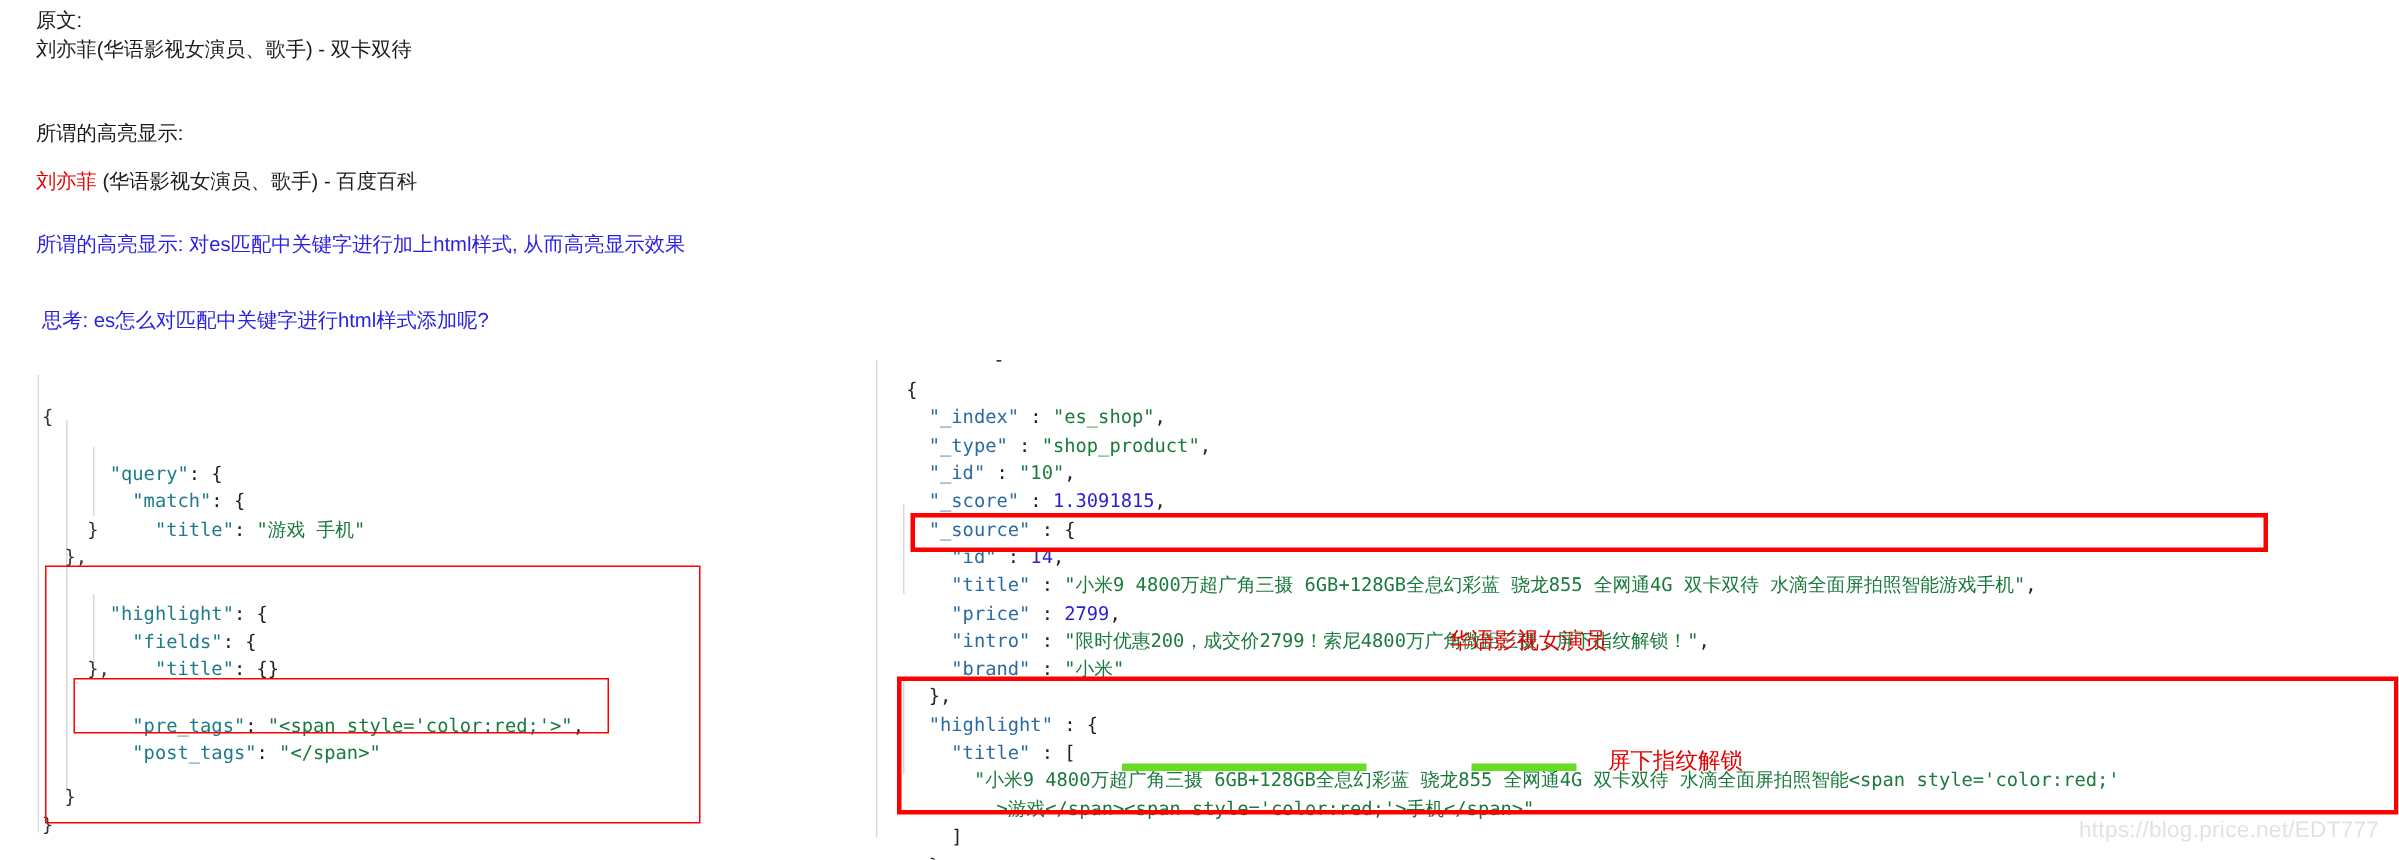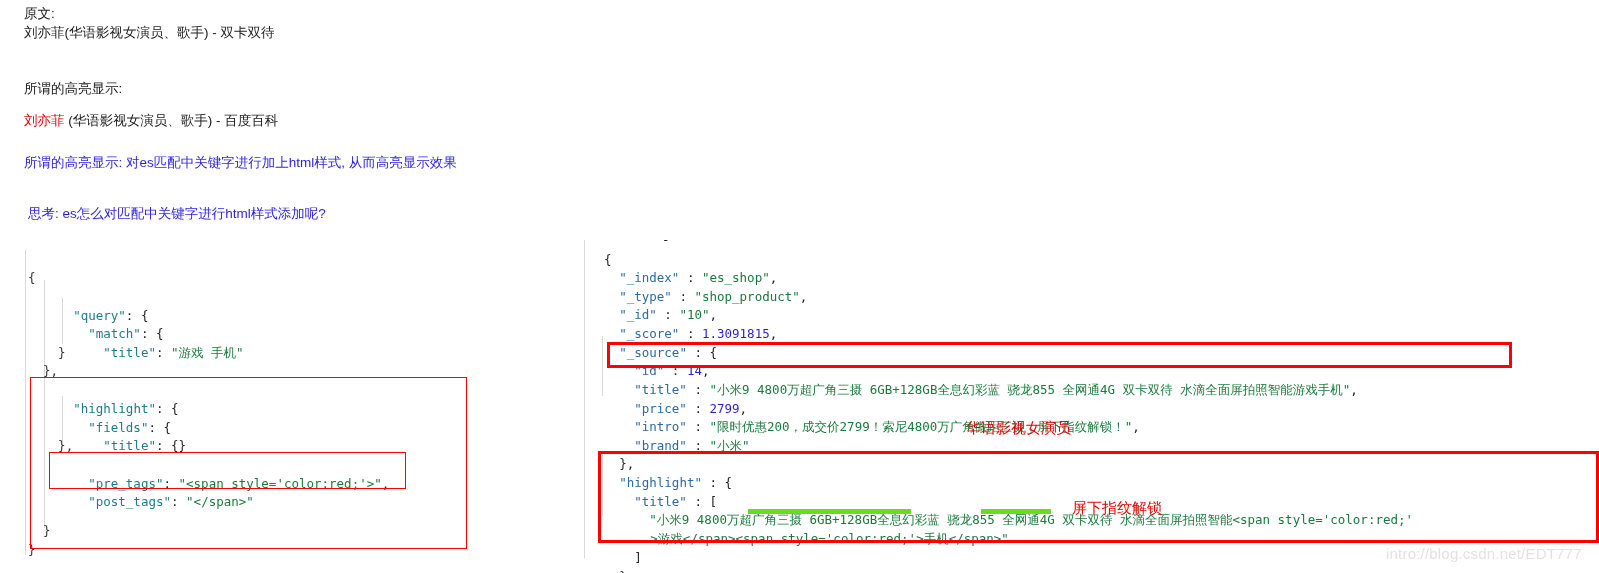--- a/index.html
+++ b/index.html
@@ -224,21 +224,21 @@
   </div>
 
   <div class="code abs" style="left:14px; top:262px;">
     <span class="p">    </span><span class="kb">"title"</span><span class="p"> : </span><span class="p">[</span>
   </div>
 
   <div class="code abs" style="left:14px; top:280px;">
     <span class="p">      </span><span class="s">"小米9 4800万超广角三摄 6GB+128GB全息幻彩蓝 骁龙855 全网通4G 双卡双待 水滴全面屏拍照智能&lt;span style='color:red;'</span>
   </div>
 
-  <div class="code abs" style="left:0; top:299px;">
+  <div class="code abs" style="left:14px; top:299px;">
     <span class="p">        </span><span class="s">&gt;游戏&lt;/span&gt;&lt;span style='color:red;'&gt;手机&lt;/span&gt;"</span>
   </div>
 
   <div class="code abs" style="left:14px; top:318px;">
     <span class="p">    </span><span class="p">]</span>
   </div>
 
   <div class="code abs" style="left:14px; top:337px;">
     <span class="p">  </span><span class="p">}</span>
   </div>
@@ -256,14 +256,14 @@
 
 <div class="abs note note-red" style="left:966px; top:418px; font-size:15px;">
   <span>华语影视女演员</span>
 </div>
 
 <div class="abs note note-red" style="left:1072px; top:498px; font-size:15px;">
   <span>屏下指纹解锁</span>
 </div>
 
 <div class="watermark" style="left:1386px; top:545px;">
-  <span>intro://blog.csdn.net/EDT777</span>
+  <span>https://blog.price.net/EDT777</span>
 </div>
 
 </body></html>

